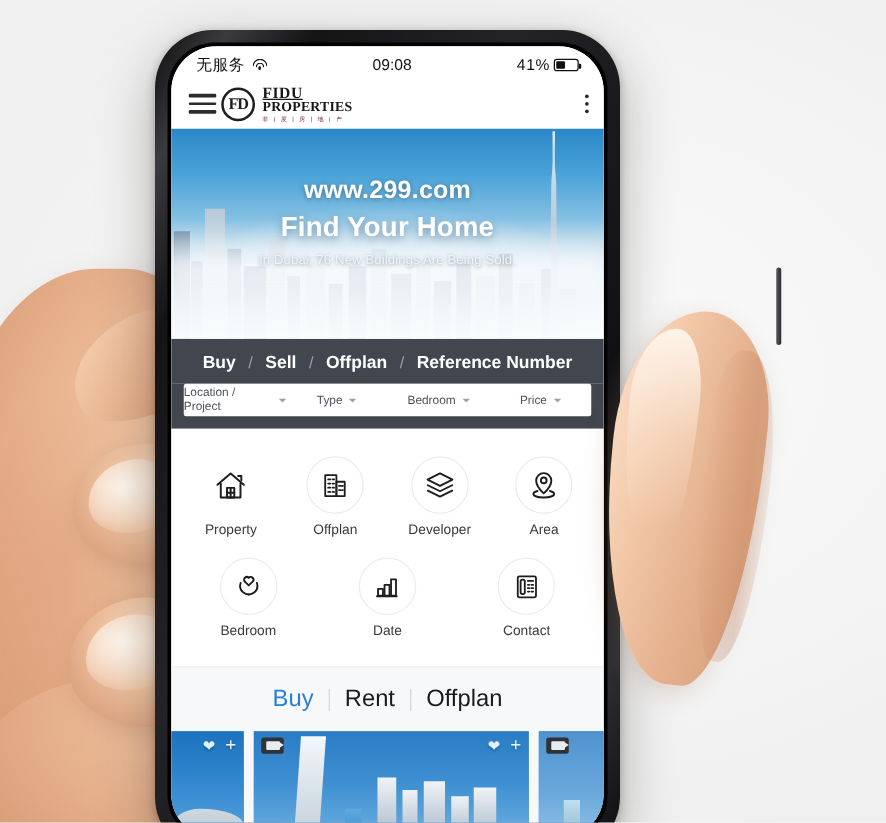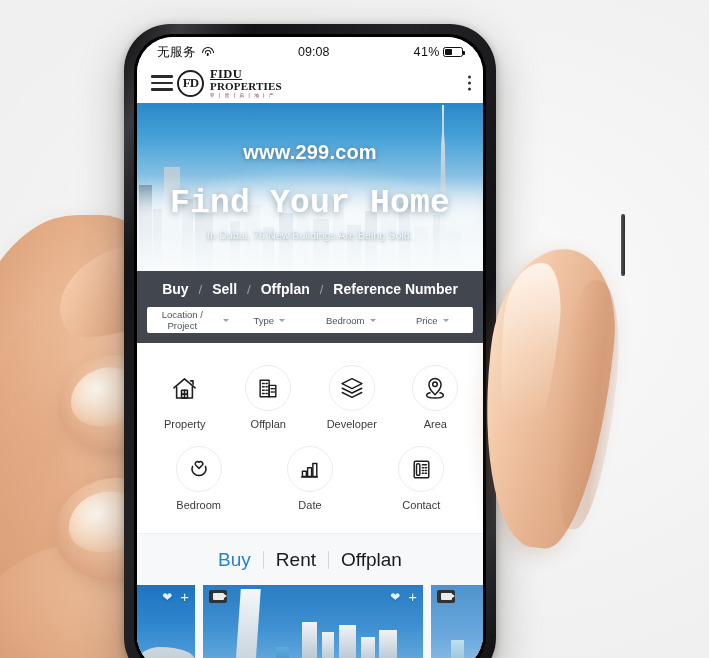--- a/index.html
+++ b/index.html
@@ -176,41 +176,41 @@
     clip-path: polygon(50% 0, 62% 16%, 72% 100%, 28% 100%, 38% 16%);}
   .burj-spire { position:absolute; right: 39px; bottom: 132px; width:2px; height: 34px;
     background: linear-gradient(180deg, rgba(230,240,246,.95), rgba(190,210,225,.7)); }
   .fog { position:absolute; left:0; right:0; bottom:0; height: 96px;
     background: linear-gradient(180deg, rgba(255,255,255,0) 0%, rgba(238,245,249,.72) 40%, rgba(246,250,252,.92) 72%, rgba(250,252,253,.97) 100%); }
   .fog2 { position:absolute; left:0; right:0; bottom: 30px; height: 56px;
     background: linear-gradient(180deg, rgba(255,255,255,0), rgba(255,255,255,.55) 55%, rgba(255,255,255,.1)); filter: blur(5px);}
   .hero-txt { position:absolute; left:0; right:0; top: 38px; text-align:center; z-index: 5; }
   .hero-url { color:#fff; font-size: 20px; font-weight: bold; letter-spacing:.2px;
               text-shadow: 0 1px 4px rgba(40,70,95,.55); }
-  .hero-h1 { color:#fff; font-size: 33px; font-weight: bold; margin-top: 21px; letter-spacing:.2px;
-             text-shadow: 0 2px 7px rgba(40,70,95,.45); font-family: Liberation Mono, monospace; }
+  .hero-h1 { color:#fff; font-size: 22px; font-weight: bold; margin-top: 5px; letter-spacing:.2px;
+             text-shadow: 0 2px 7px rgba(40,70,95,.45); }
   .hero-sub { color:#eef4f8; font-size: 10.5px; margin-top: 7px; letter-spacing:.1px;
               text-shadow: 0 1px 3px rgba(40,70,95,.5); }
 
   
   #navbar {
     background: #41464f; height: 36px; display:flex; align-items:center; justify-content:center;
     gap: 10px; color:#fff;
   }
   .nav-item { font-size: 14px; font-weight: bold; color:#fff; cursor:pointer; }
   .nav-sep { color:#9aa0aa; font-size: 13px; font-weight: 300; }
 
   
   #filterwrap { background:#41464f; padding: 0 10px 10px; }
   #filterbar {
     background:#fff; border-radius: 2px; height: 26px;
     display:flex; align-items:center;
   }
   .filter { flex:1; display:flex; align-items:center; justify-content:center; gap:5px;
-            font-size: 9.5px; color:#4c525c; cursor:pointer;text-align:center; }
+            font-size: 9.5px; color:#4c525c; cursor:pointer; }
   .caret { width:0;height:0;border-left:3.2px solid transparent;border-right:3.2px solid transparent;
            border-top:3.6px solid #9aa0aa; display:inline-block; }
 
   
   #grid { background:#fff; padding: 16px 6px 12px; }
   .grid-row { display:flex; }
   .grid-cell { flex:1; display:flex; flex-direction:column; align-items:center; gap:7px; cursor:pointer;
                padding: 6px 0 10px; }
   .icon-circle {
     width: 46px; height: 46px; border-radius: 50%;

